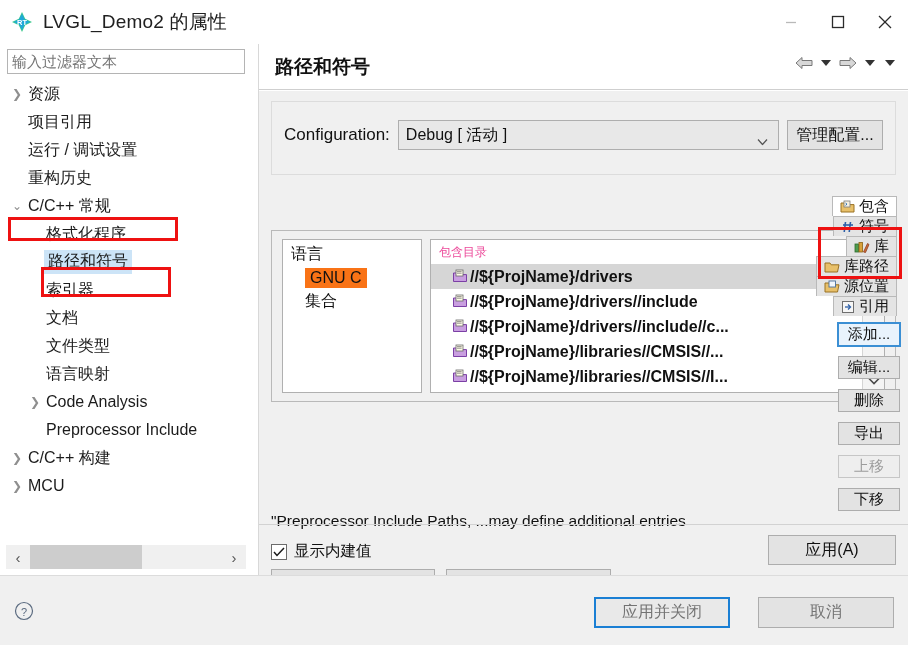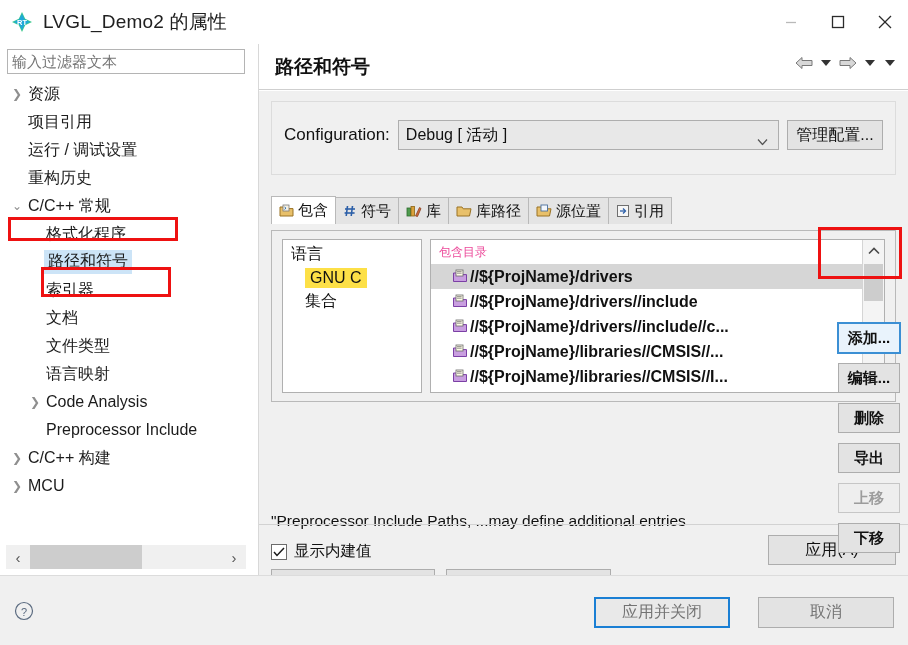--- a/index.html
+++ b/index.html
@@ -133,42 +133,42 @@
     width: 11px; height: 7px;
   }
   #manage-config-btn {
     margin-left: 8px; height: 30px; min-width: 96px; padding: 0 8px;
     background: #e3e3e3; border: 1px solid #adadad;
     display:flex; align-items:center; justify-content:center;
     font-size: 16px; color:#111; white-space:nowrap;
   }
 
   
-  #tabs { display:flex; align-items:flex-end; height: 28px; position: relative; z-index:2; }
+  #tabs { display:flex; align-items:flex-end; height: 28px; position: relative; z-index:2;flex-direction:column; }
   .tab {
     display:flex; align-items:center; height: 27px; padding: 0 7px;
     border: 1px solid #b9b9b9; border-bottom: none; background: #e4e4e4;
     font-size: 15px; color:#111; margin-right: -1px; white-space:nowrap;
   }
   .tab.active { background: #ffffff; height: 28px; }
   .tab .ticon { margin-right: 4px; display:flex; align-items:center; }
 
   
   #list-area {
     position: relative; background: #f0f0f0;
     border: 1px solid #b9b9b9; border-top: 1px solid #b9b9b9;
     height: 172px; margin-top: 6px;
   }
   #lang-box {
     position:absolute; left: 10px; top: 8px; width: 140px; bottom: 8px;
     background: #ffffff; border: 1px solid #b0b0b0; overflow:hidden;
   }
   .lang-title { font-size: 16px; padding: 4px 0 2px 8px; color:#111; }
   .lang-item { font-size: 16px; padding: 2px 0 2px 22px; color:#111; }
-  .lang-item .lsel { background: #fde047; padding: 1px 5px 2px 5px; }
+  .lang-item .lsel { background: #f97316; padding: 1px 5px 2px 5px; }
 
   #dirs-box {
     position:absolute; left: 158px; top: 8px; right: 10px; bottom: 8px;
     background: #ffffff; border: 1px solid #b0b0b0; overflow:hidden;
   }
   .dirs-title { font-size: 12px; padding: 4px 0 3px 8px; color:#ec4899; }
   .dir-row {
     display:flex; align-items:center; height: 25px; padding-left: 21px;
     font-size: 16px; font-weight: bold; color:#111; white-space:nowrap; overflow:hidden;
   }
@@ -188,24 +188,24 @@
   #dirs-vscroll .vb {
     position:absolute; bottom:0; left:0; right:0; height: 22px;
     display:flex; align-items:center; justify-content:center; color:#4a4a4a;
   }
 
   
   #side-buttons {
     position:absolute; right: 8px; top: 232px; width: 62px;
   }
   .sbtn {
-    width: 62px; height: 30px; margin-bottom: 10px;
+    width: 62px; height: 23px; margin-bottom: 10px;
     background: #e3e3e3; border: 1px solid #adadad;
     display:flex; align-items:center; justify-content:center;
-    font-size: 15px; color:#111;font-weight:bold;
+    font-size: 15px; color:#111;
   }
   .sbtn.focus { background: #e9f3fc; border: 1px solid #3b8fd4; outline: 1px solid #3b8fd4; }
   .sbtn.disabled { color:#9c9c9c; border-color:#c6c6c6; background:#eeeeee; }
 
   
   #note-text {
     position:absolute; left: 12px; top: 421px; font-size: 15.5px; color:#111; white-space:nowrap;
   }
   #builtin-row { position:absolute; left: 12px; top: 450px; display:flex; align-items:center; }
   #builtin-cb {

